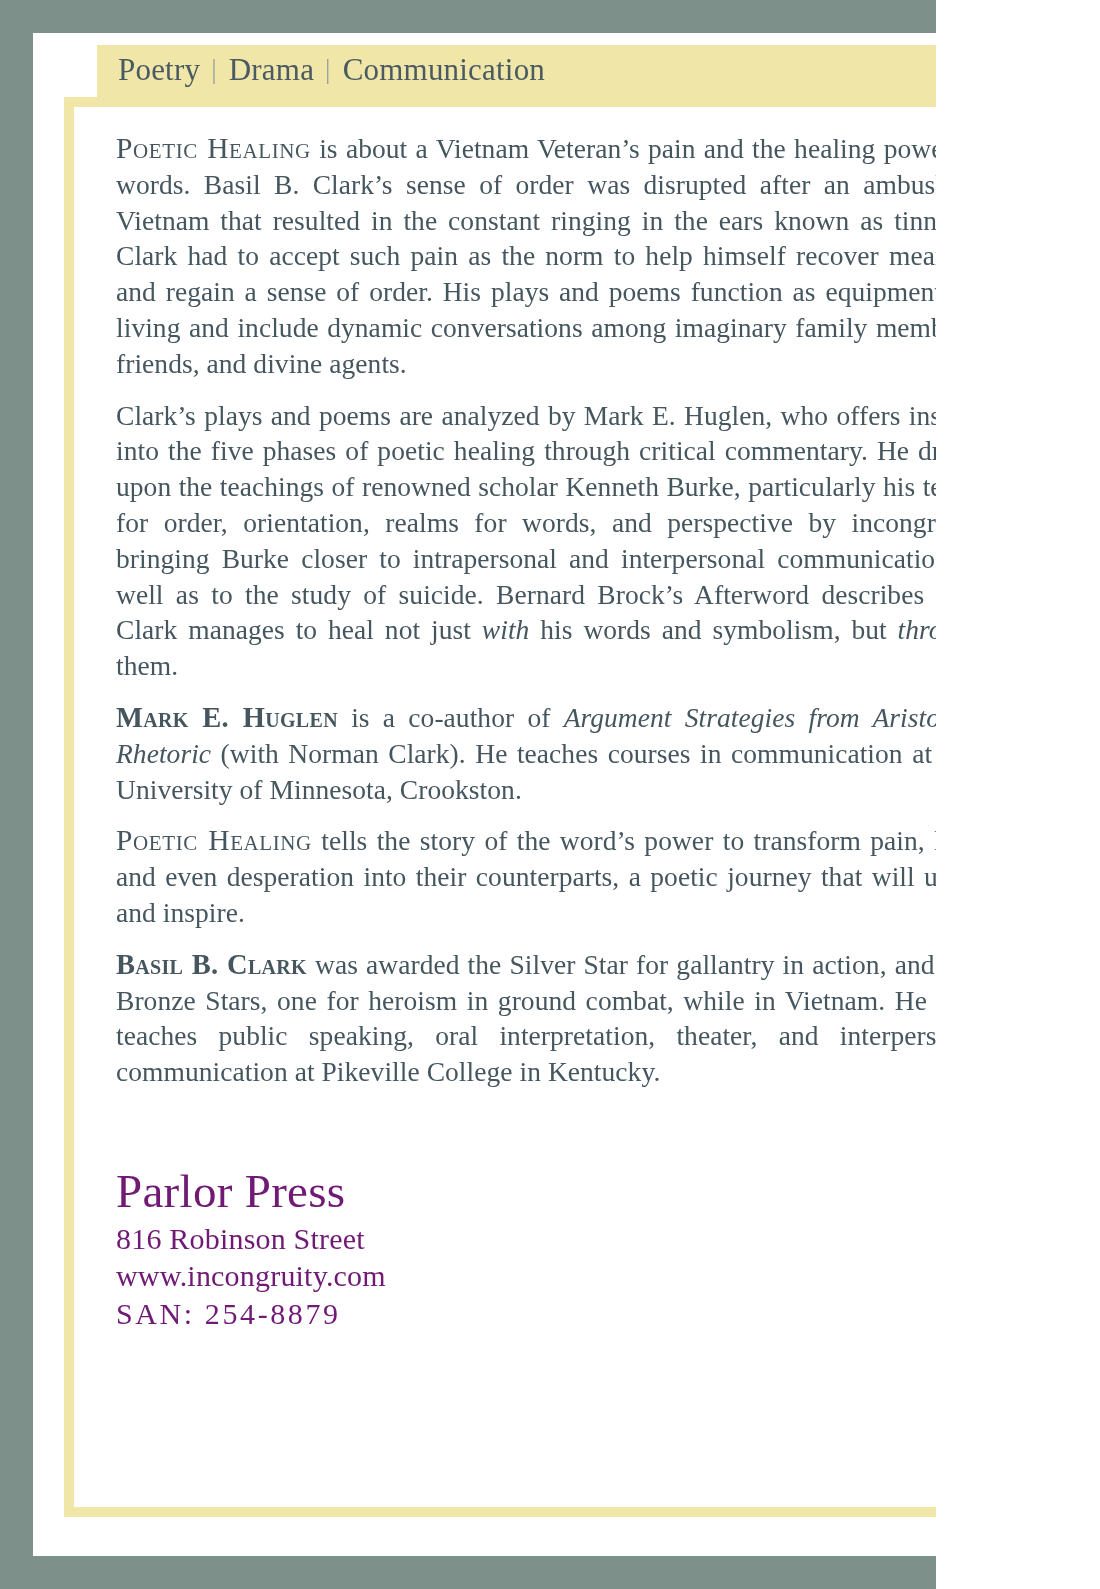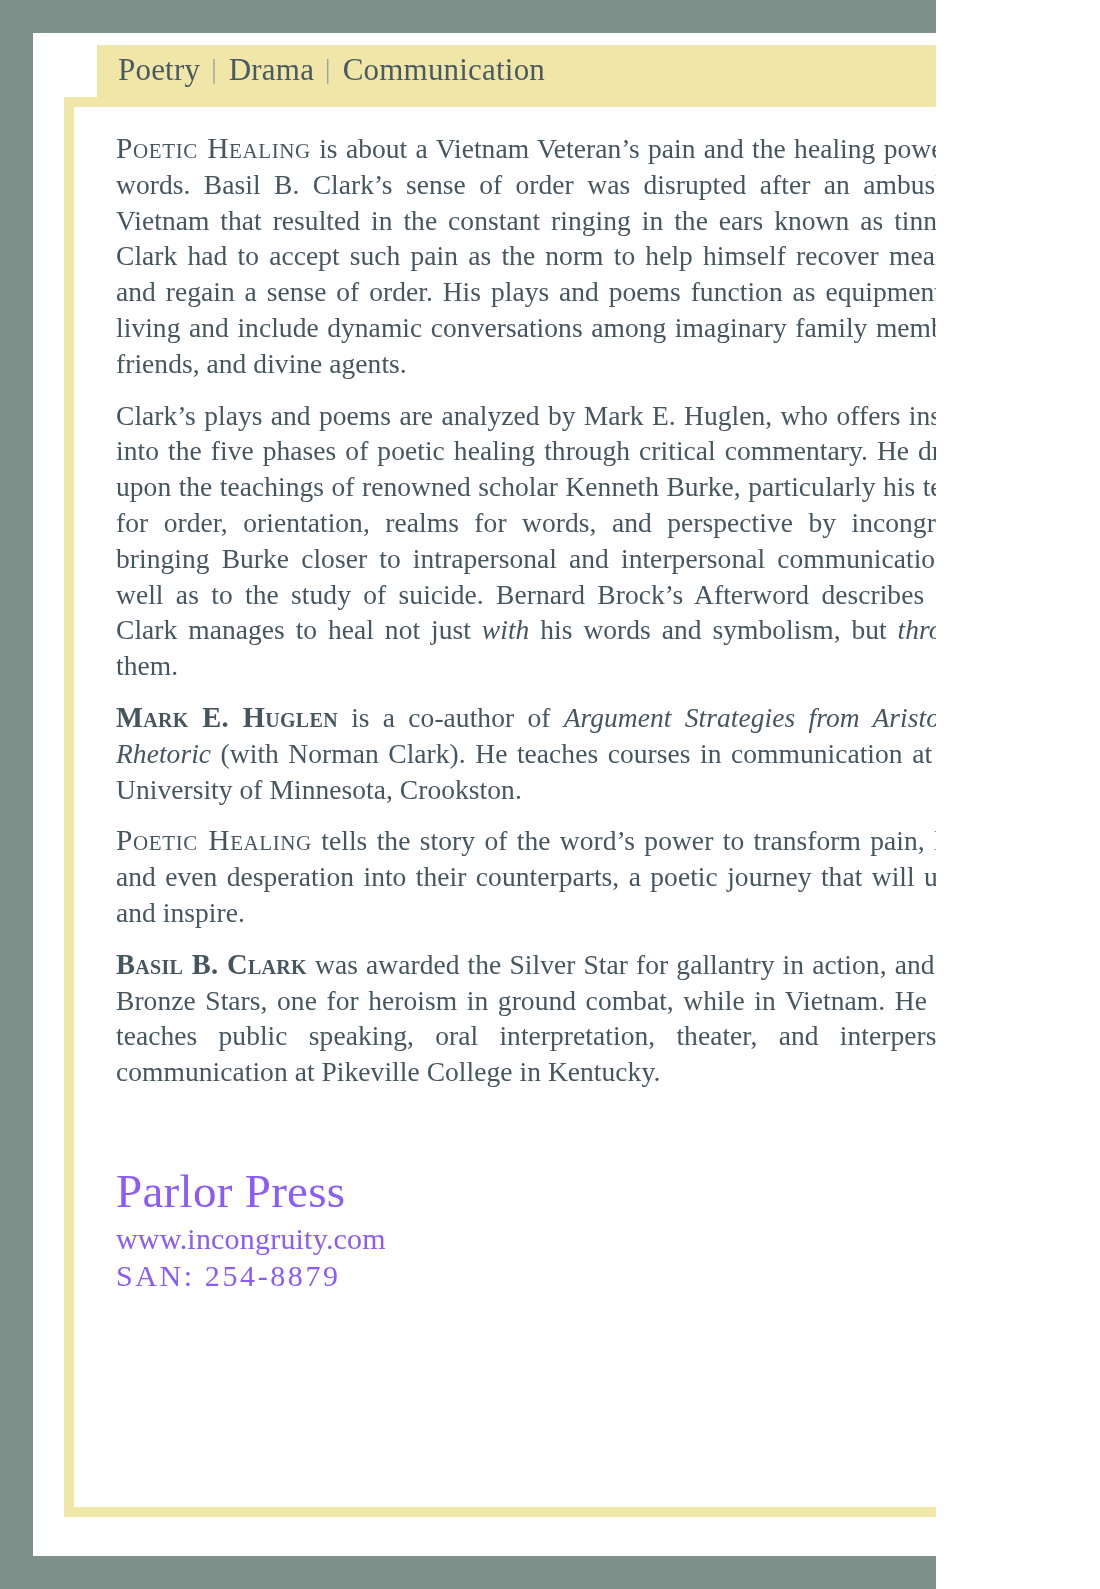--- a/index.html
+++ b/index.html
@@ -102,21 +102,21 @@
     font-variant: small-caps;
     font-weight: bold;
     font-size: 28.5px;
     letter-spacing: 0.3px;
   }
   em.it { }
 
   
   .publisher {
     margin-top: 74px;
-    color: #8b5cf6;
+    color: #701a75;
   }
   .press-name {
     font-size: 47px;
     line-height: 54px;
     letter-spacing: 0.3px;
     margin: 0 0 2px 0;
     font-weight: normal;
   }
   .press-line {
     font-size: 30px;
@@ -149,20 +149,21 @@
       <p class="body"><span>Clark’s plays and poems are analyzed by Mark E. Huglen, who offers insight into the five phases of poetic healing through critical commentary. He draws upon the teachings of renowned scholar Kenneth Burke, particularly his terms for order, orientation, realms for words, and perspective by incongruity, bringing Burke closer to intrapersonal and interpersonal communication as well as to the study of suicide. Bernard Brock’s Afterword describes how Clark manages to heal not just </span><em class="it">with</em><span> his words and symbolism, but </span><em class="it">through</em><span> them.</span></p>
 
       <p class="body"><span class="smallcaps-bold">Mark E. Huglen</span><span> is a co-author of </span><em class="it">Argument Strategies from Aristotle’s Rhetoric</em><span> (with Norman Clark). He teaches courses in communication at The University of Minnesota, Crookston.</span></p>
 
       <p class="body"><span class="smallcaps">Poetic Healing</span><span> tells the story of the word’s power to transform pain, loss, and even desperation into their counterparts, a poetic journey that will uplift and inspire.</span></p>
 
       <p class="body"><span class="smallcaps-bold">Basil B. Clark</span><span> was awarded the Silver Star for gallantry in action, and two Bronze Stars, one for heroism in ground combat, while in Vietnam. He now teaches public speaking, oral interpretation, theater, and interpersonal communication at Pikeville College in Kentucky.</span></p>
 
       <div class="publisher">
         <div class="press-name">Parlor Press</div>
+        <div class="press-line">816 Robinson Street</div>
         <div class="press-line">www.incongruity.com</div>
         <div class="press-line san">SAN: 254-8879</div>
       </div>
 
     </div>
   </div>
 
 </div>
 
 </body></html>

